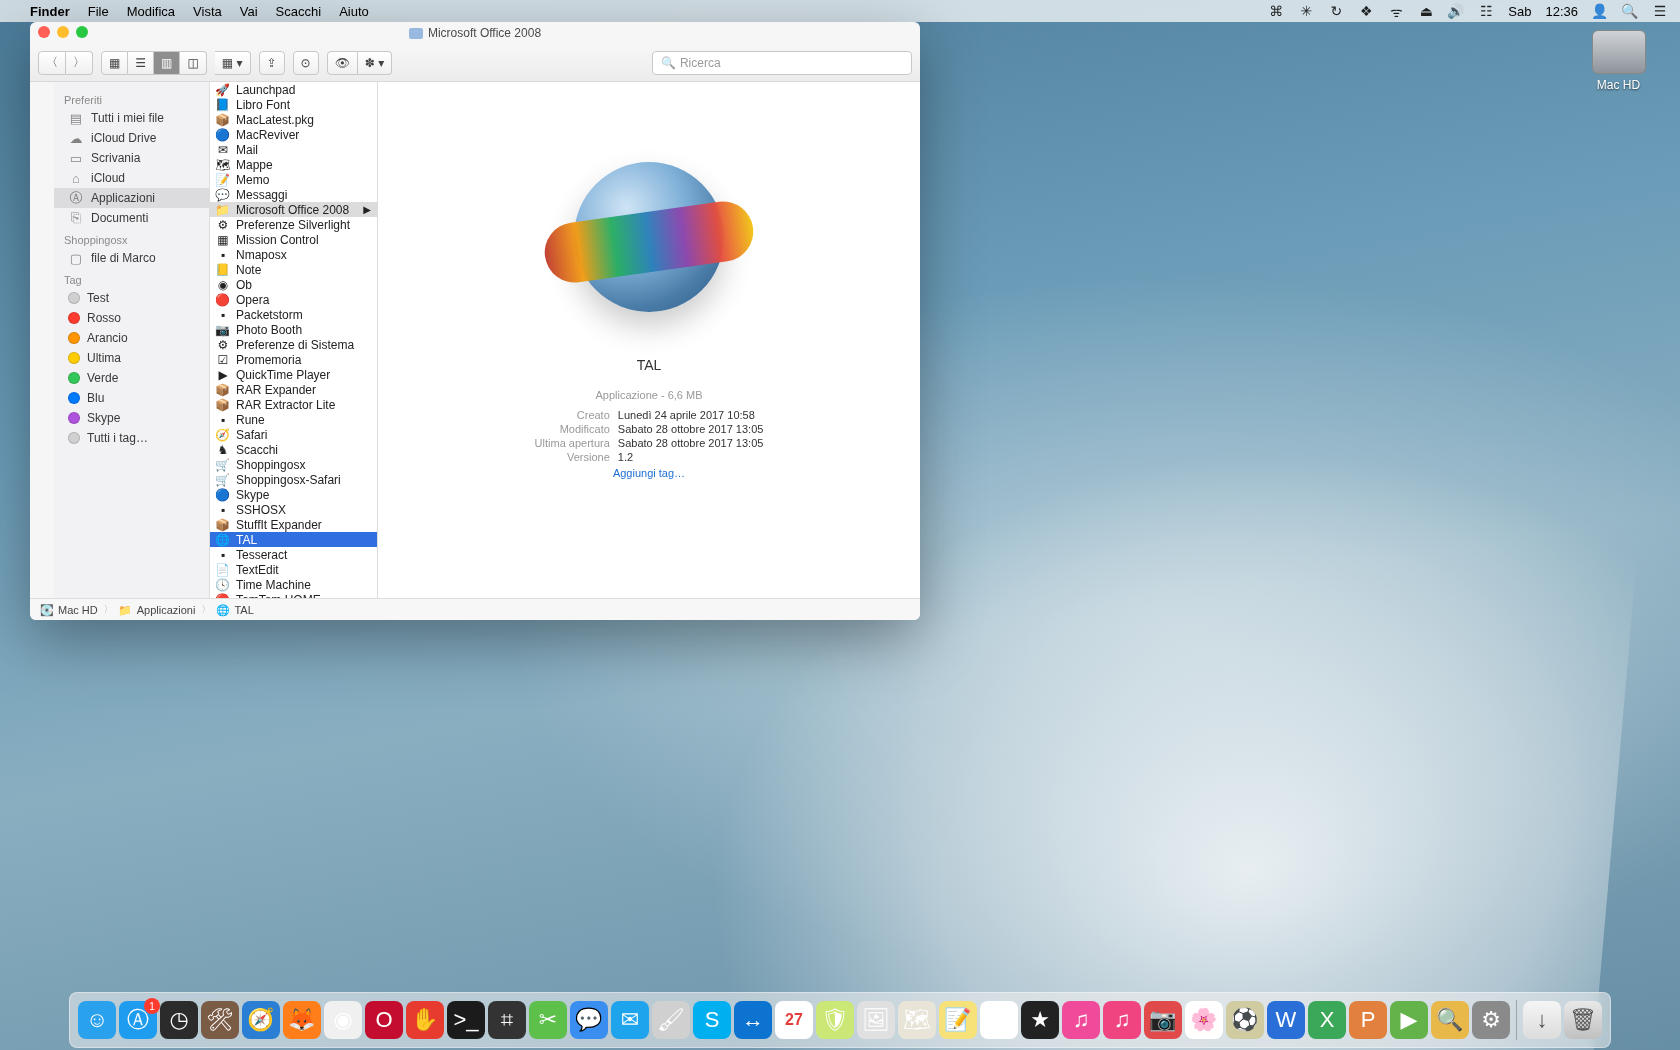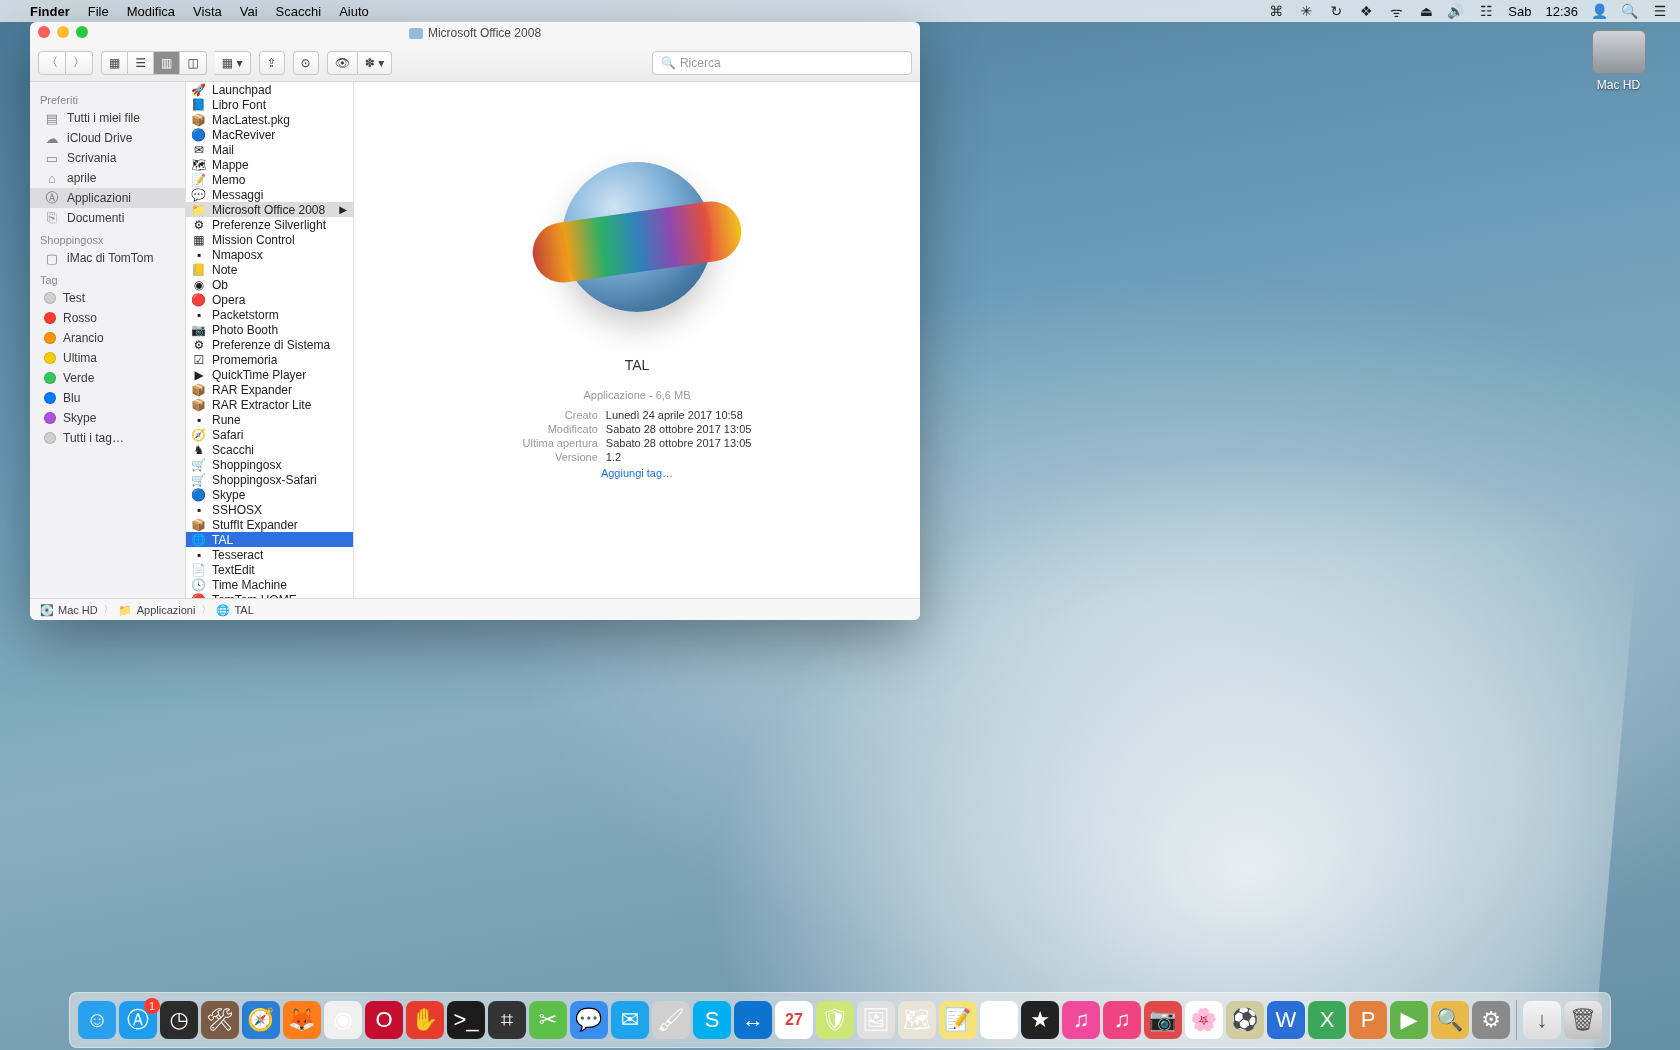--- a/index.html
+++ b/index.html
@@ -33,21 +33,21 @@
 .toolbar .btngroup { display:flex; }
 .toolbar button { height:24px; border:1px solid #c8c8c8; background:linear-gradient(#fff,#f0f0f0); font-size:12px; color:#444; cursor:pointer; padding:0 7px; display:flex; align-items:center; justify-content:center; }
 .toolbar .btngroup button:first-child { border-radius:4px 0 0 4px; }
 .toolbar .btngroup button:last-child { border-radius:0 4px 4px 0; border-left:none; }
 .toolbar .btngroup button:not(:first-child):not(:last-child){ border-left:none; }
 .toolbar button.active { background:#8e8e8e; color:#fff; }
 .toolbar .solo { border-radius:4px; }
 .toolbar .search { margin-left:auto; width:260px; height:24px; border:1px solid #c8c8c8; border-radius:4px; background:#fff; display:flex; align-items:center; padding:0 8px; color:#999; font-size:12px; }
 .toolbar .search .mag { margin-right:4px; font-size:12px; opacity:.6; }
 
-.body { flex:1; display:flex; min-height:0; }
+.body { flex:1; display:flex; min-height:0;padding-left:24px; }
 .sidebar { width:156px; background:#f2f1f3; border-right:1px solid #ddd; padding-top:6px; font-size:12px; overflow-y:auto; }
 .sidebar .section { color:#8a8a8a; font-size:11px; padding:6px 10px 2px; }
 .sidebar .item { display:flex; align-items:center; gap:7px; padding:3px 10px 3px 14px; color:#3a3a3a; cursor:pointer; }
 .sidebar .item.sel { background:#dcdbdd; }
 .sidebar .sicon { width:16px; height:14px; opacity:.6; display:flex; align-items:center; justify-content:center; font-size:13px; }
 .sidebar .tagdot { width:12px; height:12px; border-radius:50%; border:1px solid rgba(0,0,0,.15); }
 
 .column { width:168px; border-right:1px solid #ddd; background:#fff; overflow-y:auto; font-size:12px; }
 .column .row { display:flex; align-items:center; gap:6px; padding:1px 6px; color:#222; cursor:pointer; height:15px; white-space:nowrap; }
 .column .row.sel { background:#2f6fe0; color:#fff; }
@@ -163,34 +163,34 @@
         <div class="item">
           <span class="sicon">☁</span>
           <span>iCloud Drive</span>
         </div>
         <div class="item">
           <span class="sicon">▭</span>
           <span>Scrivania</span>
         </div>
         <div class="item">
           <span class="sicon">⌂</span>
-          <span>aprile</span>
+          <span>iCloud</span>
         </div>
         <div class="item sel">
           <span class="sicon">Ⓐ</span>
           <span>Applicazioni</span>
         </div>
         <div class="item">
           <span class="sicon">⎘</span>
           <span>Documenti</span>
         </div>
         <div class="section">Shoppingosx</div>
         <div class="item">
           <span class="sicon">▢</span>
-          <span>iMac di TomTom</span>
+          <span>file di Marco</span>
         </div>
         <div class="section">Tag</div>
         <div class="item">
           <span class="tagdot" style="background: rgb(208, 208, 208);"></span>
           <span>Test</span>
         </div>
         <div class="item">
           <span class="tagdot" style="background: rgb(255, 59, 48);"></span>
           <span>Rosso</span>
         </div>

